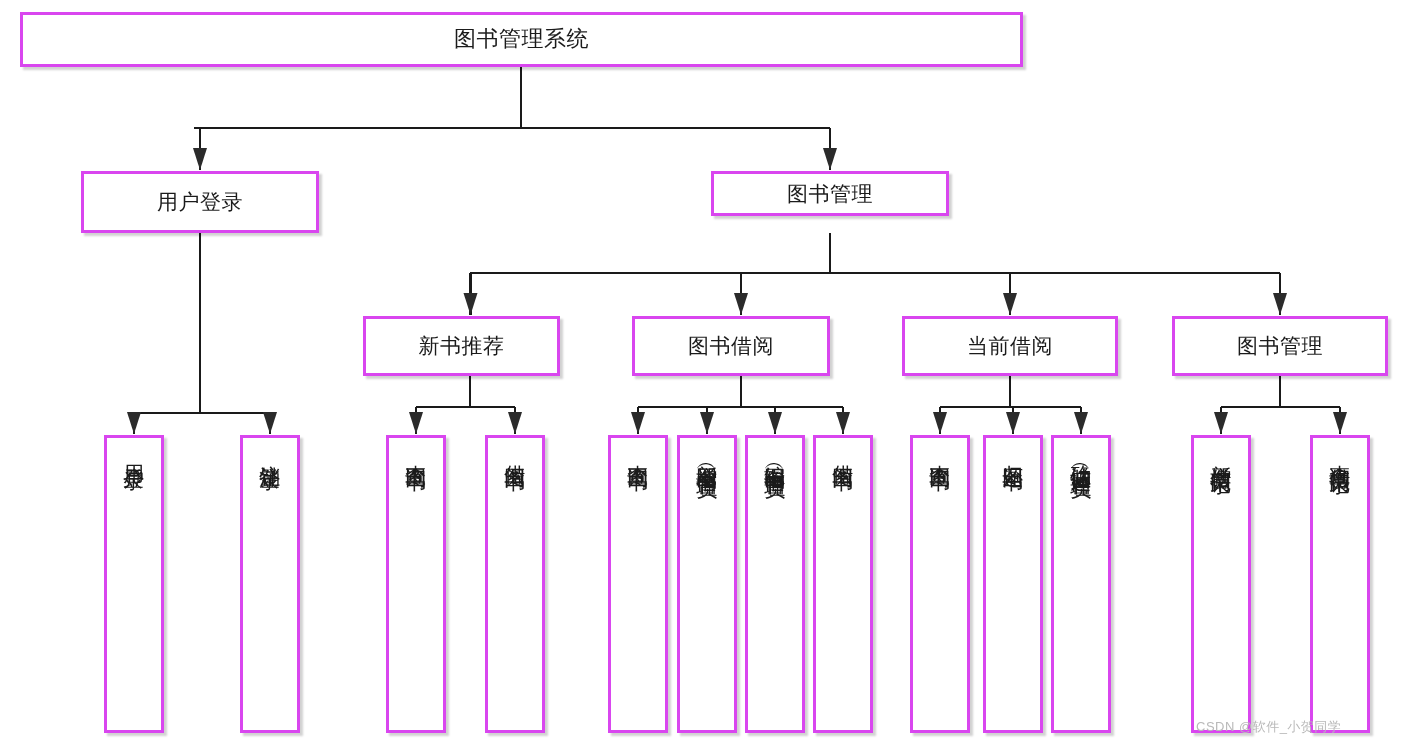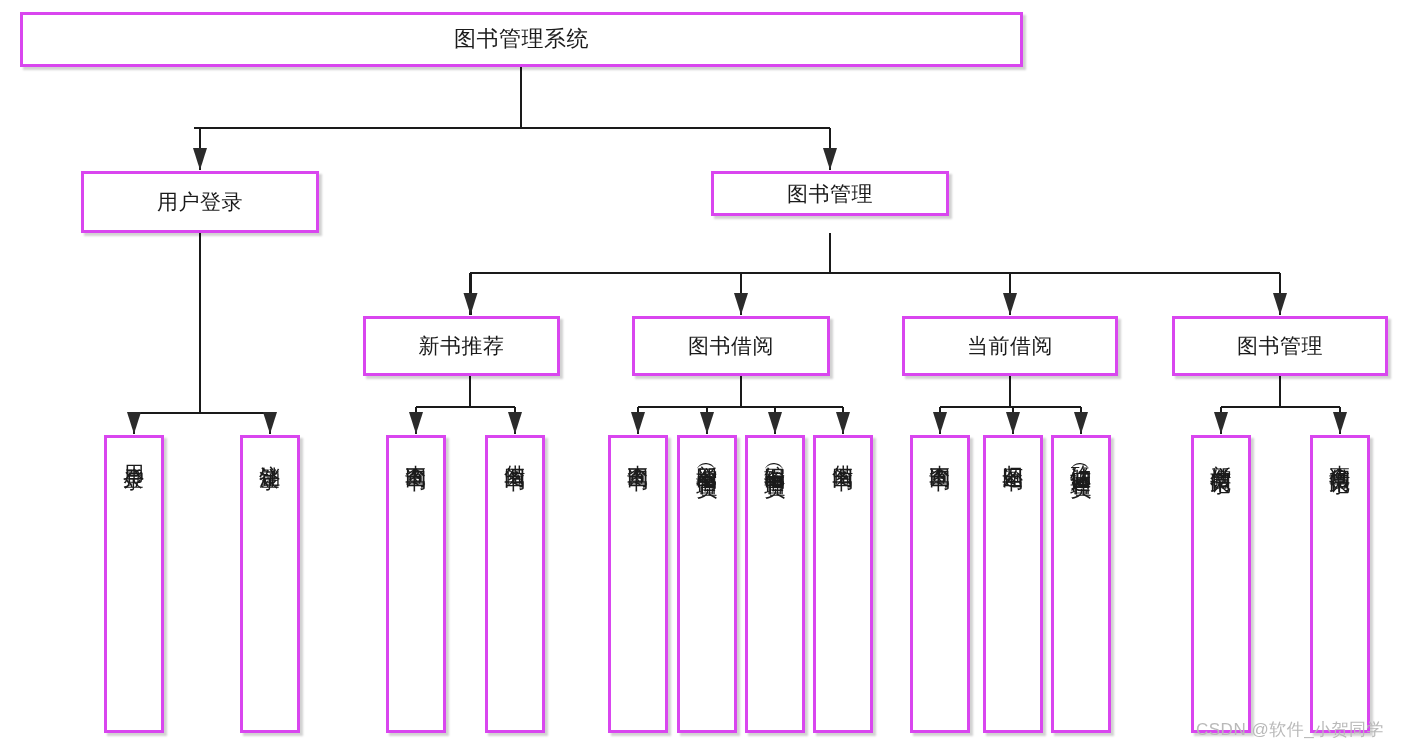--- a/index.html
+++ b/index.html
@@ -56,21 +56,21 @@
     text-orientation: upright;
     font-size: 21px;
     color: #1b1b1b;
     line-height: 1.12;
     letter-spacing: 2px;
     white-space: nowrap;
     text-align: start;
   }
   .watermark {
     position: absolute;
-    font-size: 17px;
+    font-size: 13px;
     color: #b9b9b9;
     white-space: nowrap;
     letter-spacing: 0.5px;
     pointer-events: none;
   }
 </style>
 </head>
 <body>
 
 <div id="diagram-root">

